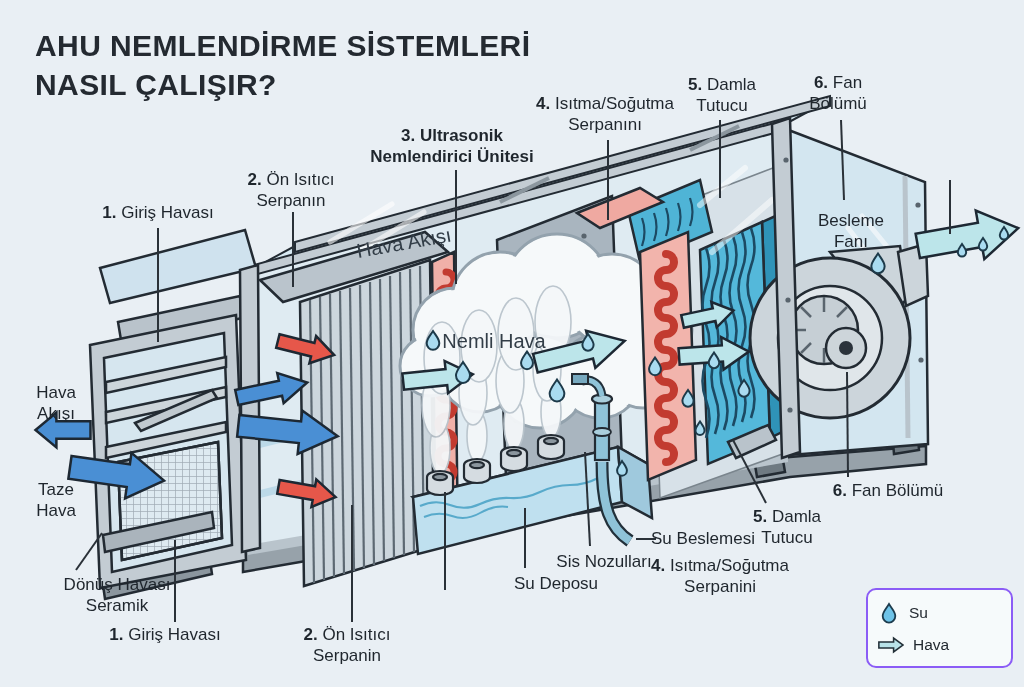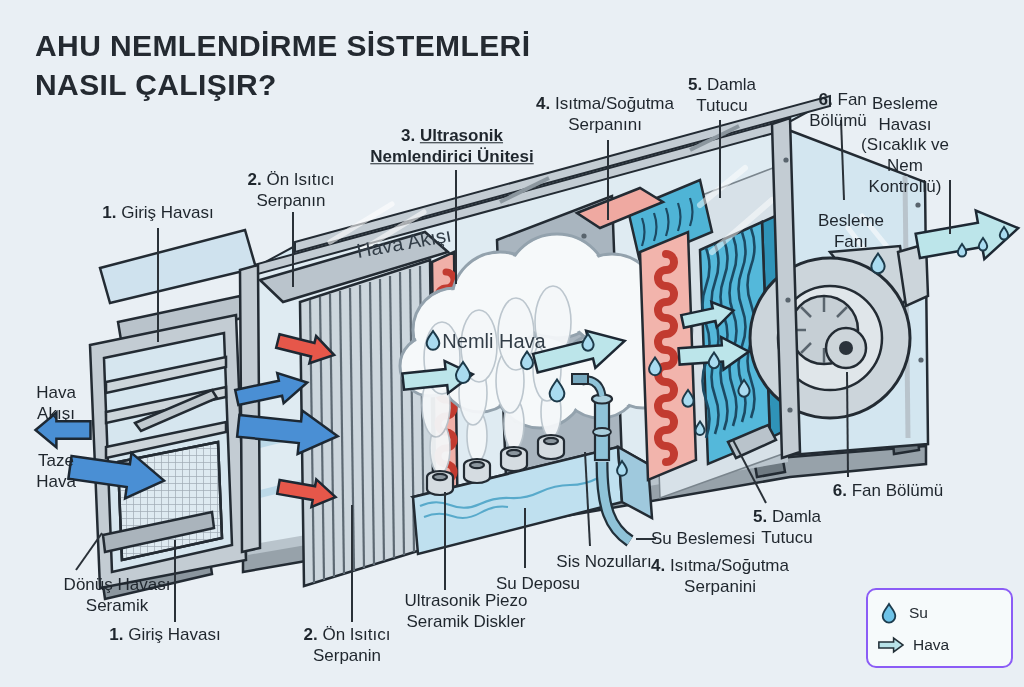--- a/index.html
+++ b/index.html
@@ -3,21 +3,21 @@
 <meta charset="utf-8">
 <style>
   html,body{margin:0;padding:0;}
   body{font-family:"Liberation Sans","DejaVu Sans",sans-serif;background:#d7dde2;}
   #stage{position:relative;width:1024px;height:687px;background:#84cc16;overflow:hidden;}
   #diagram-svg{position:absolute;left:0;top:0;}
   .lbl{position:absolute;transform:translate(-50%,-50%);text-align:center;
        font-size:17px;line-height:1.22;color:#1f262d;white-space:pre-line;}
   .lbl b{font-weight:700;}
   .lbl .t{font-weight:400;}
-  .lbl.bold .t{font-weight:700;text-decoration:underline;}
+  .lbl.bold .t{font-weight:700;}
   .lbl.big{font-size:20px;color:#333e48;font-weight:400;}
   .title{position:absolute;left:35px;top:26px;font-size:30px;font-weight:700;
          letter-spacing:.4px;color:#242a31;line-height:1.3;white-space:pre-line;}
   .legend{position:absolute;left:866px;top:588px;width:147px;height:80px;background:#f6fafb;
           border:2px solid #8b5cf6;border-radius:10px;box-sizing:border-box;
           display:flex;flex-direction:column;justify-content:space-around;padding:6px 10px;}
   .legend-row{display:flex;align-items:center;gap:9px;}
   .legend-row span{font-size:15.5px;color:#1f262d;}
   .legend-row svg{flex:0 0 auto;}
 </style>
@@ -324,43 +324,38 @@
 
 <div class="lbl" style="left:158px;top:213px;"><b>1.</b> <span class="t">Giriş Havası</span></div>
 <div class="lbl" style="left:291px;top:191px;"><b>2.</b> <span class="t">Ön Isıtıcı
 Serpanın</span></div>
 <div class="lbl bold" style="left:452px;top:147px;"><b>3.</b> <span class="t">Ultrasonik
 Nemlendirici Ünitesi</span></div>
 <div class="lbl" style="left:605px;top:115px;"><b>4.</b> <span class="t">Isıtma/Soğutma
 Serpanını</span></div>
 <div class="lbl" style="left:722px;top:96px;"><b>5.</b> <span class="t">Damla
 Tutucu</span></div>
-<div class="lbl" style="left:838px;top:111px;text-align:right;"><b>6.</b> <span class="t">Fan
+<div class="lbl" style="left:838px;top:94px;"><b>6.</b> <span class="t">Fan
 Bölümü</span></div>
 
-<div class="lbl" style="left:905px;top:146px;">Besleme Havası
-(Sıcaklık ve Nem
-Kontrollü)</div>
 <div class="lbl big" style="left:404px;top:243px;transform:translate(-50%,-50%) rotate(-10deg);">Hava Akışı</div>
 <div class="lbl big" style="left:494px;top:341px;">Nemli Hava</div>
 <div class="lbl" style="left:851px;top:232px;">Besleme
 Fanı</div>
 <div class="lbl" style="left:56px;top:404px;">Hava
 Akışı</div>
-<div class="lbl" style="left:56px;top:472px;">Taze
+<div class="lbl" style="left:56px;top:501px;">Taze
 Hava</div>
 <div class="lbl" style="left:117px;top:596px;">Dönüş Havası
 Seramik</div>
 
 <div class="lbl" style="left:165px;top:635px;"><b>1.</b> <span class="t">Giriş Havası</span></div>
 <div class="lbl" style="left:347px;top:646px;"><b>2.</b> <span class="t">Ön Isıtıcı
 Serpanin</span></div>
-<div class="lbl" style="left:466px;top:612px;">Ultrasonik Piezo
-Seramik Diskler</div>
-<div class="lbl" style="left:538px;top:584px;">Su Deposu</div>
+<div class="lbl" style="left:556px;top:584px;">Su Deposu</div>
 <div class="lbl" style="left:604px;top:562px;text-align:right;">Sis Nozulları</div>
 <div class="lbl" style="left:703px;top:539px;">Su Beslemesi</div>
 <div class="lbl" style="left:720px;top:577px;"><b>4.</b> <span class="t">Isıtma/Soğutma
 Serpanini</span></div>
 <div class="lbl" style="left:787px;top:528px;"><b>5.</b> <span class="t">Damla
 Tutucu</span></div>
 <div class="lbl" style="left:888px;top:491px;"><b>6.</b> <span class="t">Fan Bölümü</span></div>
 
 <div class="legend">
   <div class="legend-row">

